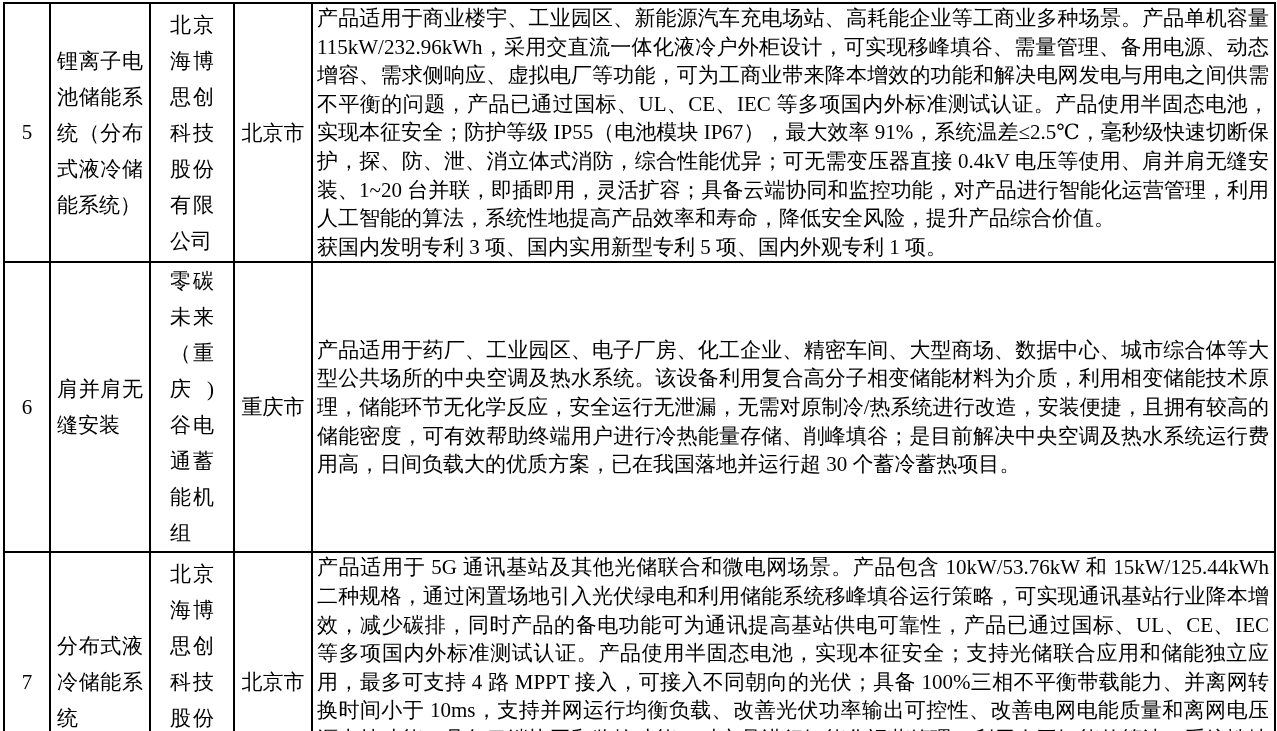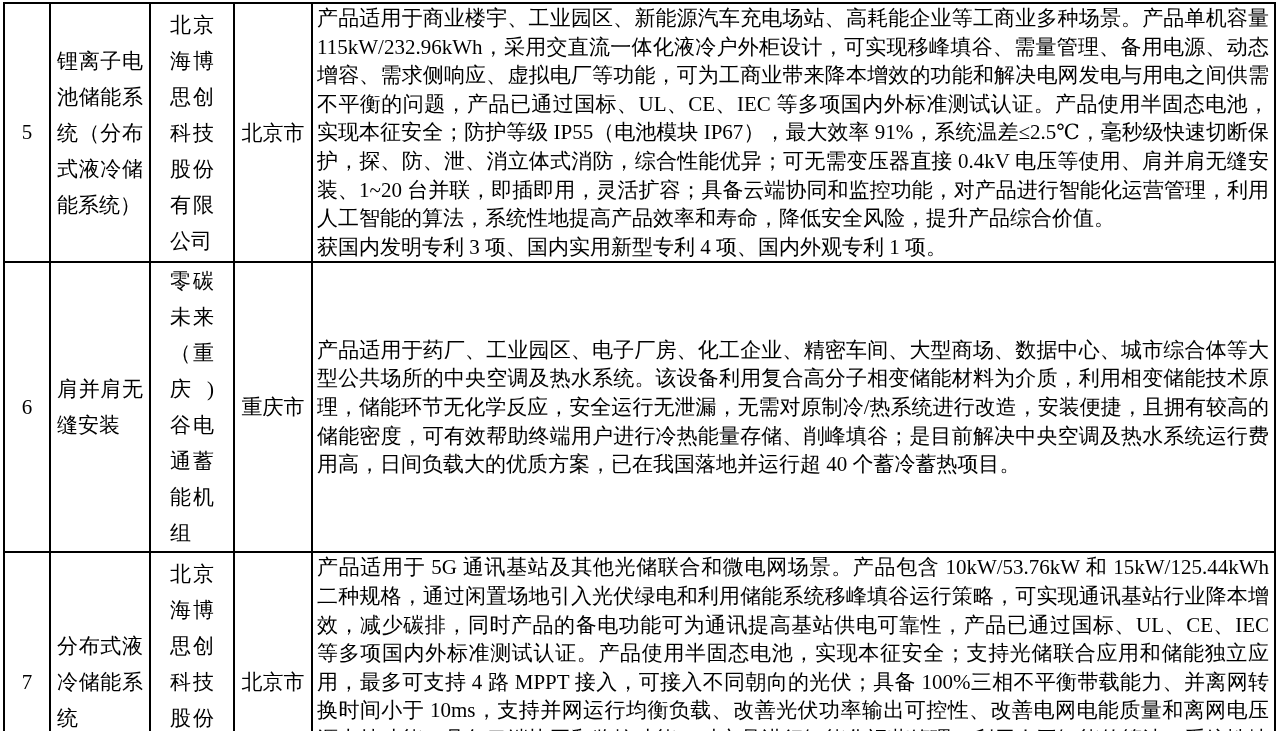--- a/index.html
+++ b/index.html
@@ -79,31 +79,31 @@
     </colgroup>
     <tbody>
 
       <tr class="r5">
         <td class="cell-no">5</td>
         <td class="cell-name">锂离子电池储能系统（分布式液冷储能系统）</td>
         <td class="cell-comp">北京海博思创科技股份有限公司</td>
         <td class="cell-prov">北京市</td>
         <td class="cell-intro">
           <div class="intro-par">产品适用于商业楼宇、工业园区、新能源汽车充电场站、高耗能企业等工商业多种场景。产品单机容量115kW/232.96kWh，采用交直流一体化液冷户外柜设计，可实现移峰填谷、需量管理、备用电源、动态增容、需求侧响应、虚拟电厂等功能，可为工商业带来降本增效的功能和解决电网发电与用电之间供需不平衡的问题，产品已通过国标、UL、CE、IEC 等多项国内外标准测试认证。产品使用半固态电池，实现本征安全；防护等级 IP55（电池模块 IP67），最大效率 91%，系统温差≤2.5℃，毫秒级快速切断保护，探、防、泄、消立体式消防，综合性能优异；可无需变压器直接 0.4kV 电压等使用、肩并肩无缝安装、1~20 台并联，即插即用，灵活扩容；具备云端协同和监控功能，对产品进行智能化运营管理，利用人工智能的算法，系统性地提高产品效率和寿命，降低安全风险，提升产品综合价值。</div>
-          <div class="intro-par">获国内发明专利 3 项、国内实用新型专利 4 项、国内外观专利 1 项。</div>
+          <div class="intro-par">获国内发明专利 3 项、国内实用新型专利 5 项、国内外观专利 1 项。</div>
         </td>
       </tr>
 
       <tr class="r6">
         <td class="cell-no">6</td>
         <td class="cell-name">肩并肩无缝安装</td>
         <td class="cell-comp">零碳未来（重庆)谷电通蓄能机组</td>
         <td class="cell-prov">重庆市</td>
         <td class="cell-intro">
-          <div class="intro-par">产品适用于药厂、工业园区、电子厂房、化工企业、精密车间、大型商场、数据中心、城市综合体等大型公共场所的中央空调及热水系统。该设备利用复合高分子相变储能材料为介质，利用相变储能技术原理，储能环节无化学反应，安全运行无泄漏，无需对原制冷/热系统进行改造，安装便捷，且拥有较高的储能密度，可有效帮助终端用户进行冷热能量存储、削峰填谷；是目前解决中央空调及热水系统运行费用高，日间负载大的优质方案，已在我国落地并运行超 40 个蓄冷蓄热项目。</div>
+          <div class="intro-par">产品适用于药厂、工业园区、电子厂房、化工企业、精密车间、大型商场、数据中心、城市综合体等大型公共场所的中央空调及热水系统。该设备利用复合高分子相变储能材料为介质，利用相变储能技术原理，储能环节无化学反应，安全运行无泄漏，无需对原制冷/热系统进行改造，安装便捷，且拥有较高的储能密度，可有效帮助终端用户进行冷热能量存储、削峰填谷；是目前解决中央空调及热水系统运行费用高，日间负载大的优质方案，已在我国落地并运行超 30 个蓄冷蓄热项目。</div>
         </td>
       </tr>
 
       <tr class="r7">
         <td class="cell-no">7</td>
         <td class="cell-name">分布式液冷储能系统</td>
         <td class="cell-comp">北京海博思创科技股份有限公司</td>
         <td class="cell-prov">北京市</td>
         <td class="cell-intro">
           <div class="intro-par">产品适用于 5G 通讯基站及其他光储联合和微电网场景。产品包含 10kW/53.76kW 和 15kW/125.44kWh 二种规格，通过闲置场地引入光伏绿电和利用储能系统移峰填谷运行策略，可实现通讯基站行业降本增效，减少碳排，同时产品的备电功能可为通讯提高基站供电可靠性，产品已通过国标、UL、CE、IEC 等多项国内外标准测试认证。产品使用半固态电池，实现本征安全；支持光储联合应用和储能独立应用，最多可支持 4 路 MPPT 接入，可接入不同朝向的光伏；具备 100%三相不平衡带载能力、并离网转换时间小于 10ms，支持并网运行均衡负载、改善光伏功率输出可控性、改善电网电能质量和离网电压源支持功能；具备云端协同和监控功能，对产品进行智能化运营管理，利用人工智能的算法，系统性地提高产品效率和寿命，降低安全风险，提升产品综合价值。</div>

